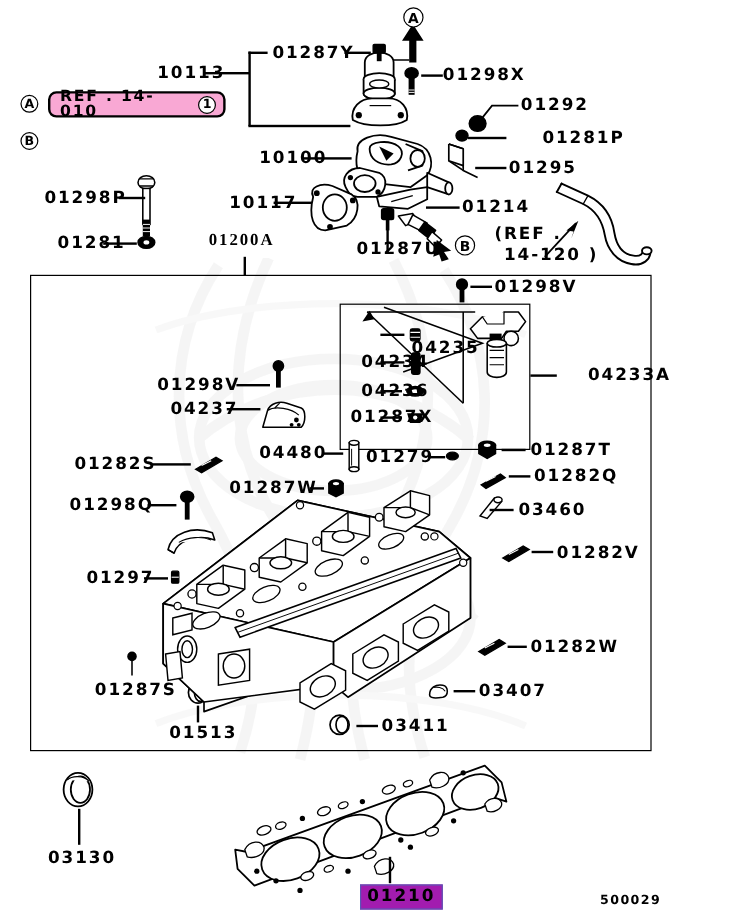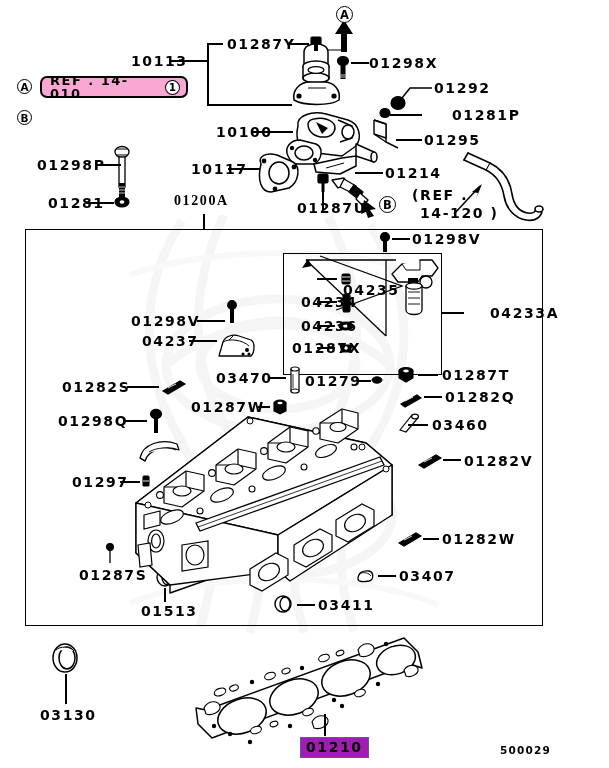--- a/index.html
+++ b/index.html
@@ -499,21 +499,21 @@
     <svg width="16" height="30" viewBox="0 0 16 30">
       <g stroke="#000" stroke-width="1.2" fill="#fff">
         <path d="M4 3 L12 3 L12 25 L4 25 Z" fill="#fff"></path>
         <ellipse cx="8" cy="3" rx="4" ry="2" fill="#fff"></ellipse>
         <ellipse cx="8" cy="25" rx="4" ry="2" fill="#fff"></ellipse>
         <path d="M6 8 L6 22" stroke-width="0.8"></path>
       </g>
     </svg>
   </div>
   <div class="ln h" style="left:270px;top:377px;width:16px;"></div>
-  <div class="lbl" style="left:216px;top:371px;">03470</div>
+  <div class="lbl" style="left:216px;top:371px;">04480</div>
 
   <div class="art" style="left:271px;top:398px;width:18px;height:18px;">
     <svg width="18" height="18" viewBox="0 0 18 18">
       <g stroke="#000" stroke-width="1.1">
         <path d="M3 5 L15 5 L15 13 L9 16 L3 13 Z" fill="#000"></path>
         <ellipse cx="9" cy="5" rx="6" ry="3" fill="#000"></ellipse>
         <ellipse cx="9" cy="5" rx="2.6" ry="1.3" fill="#fff" stroke="none"></ellipse>
       </g>
     </svg>
   </div>

